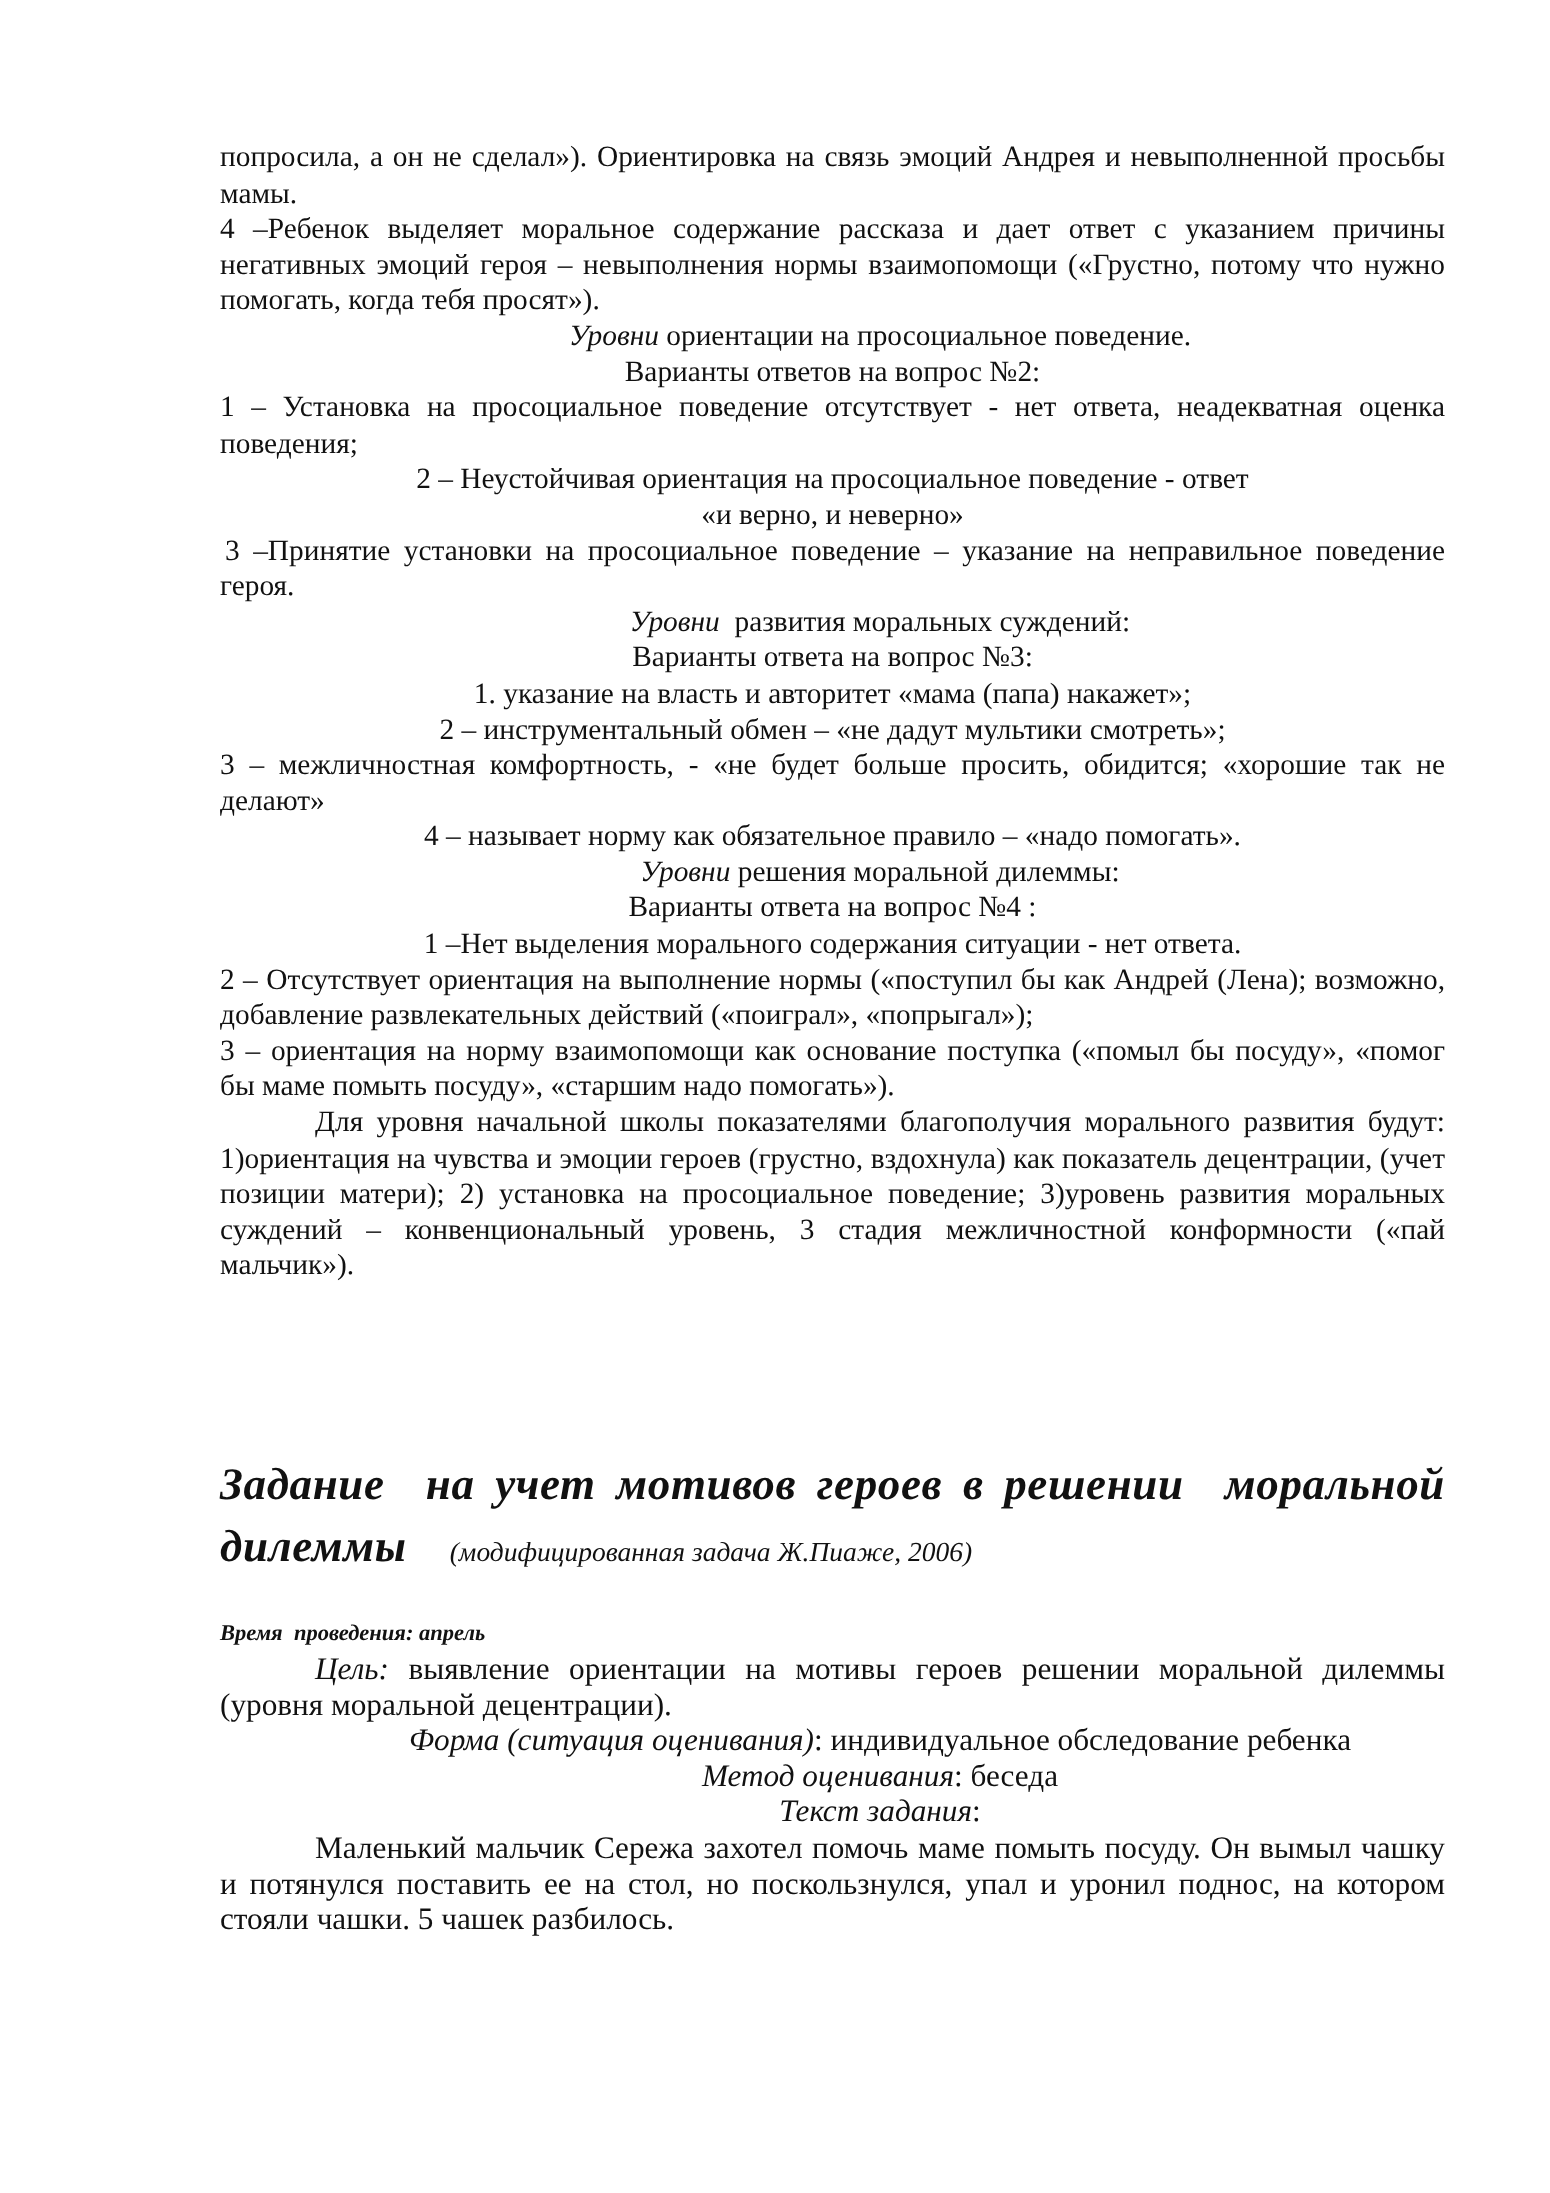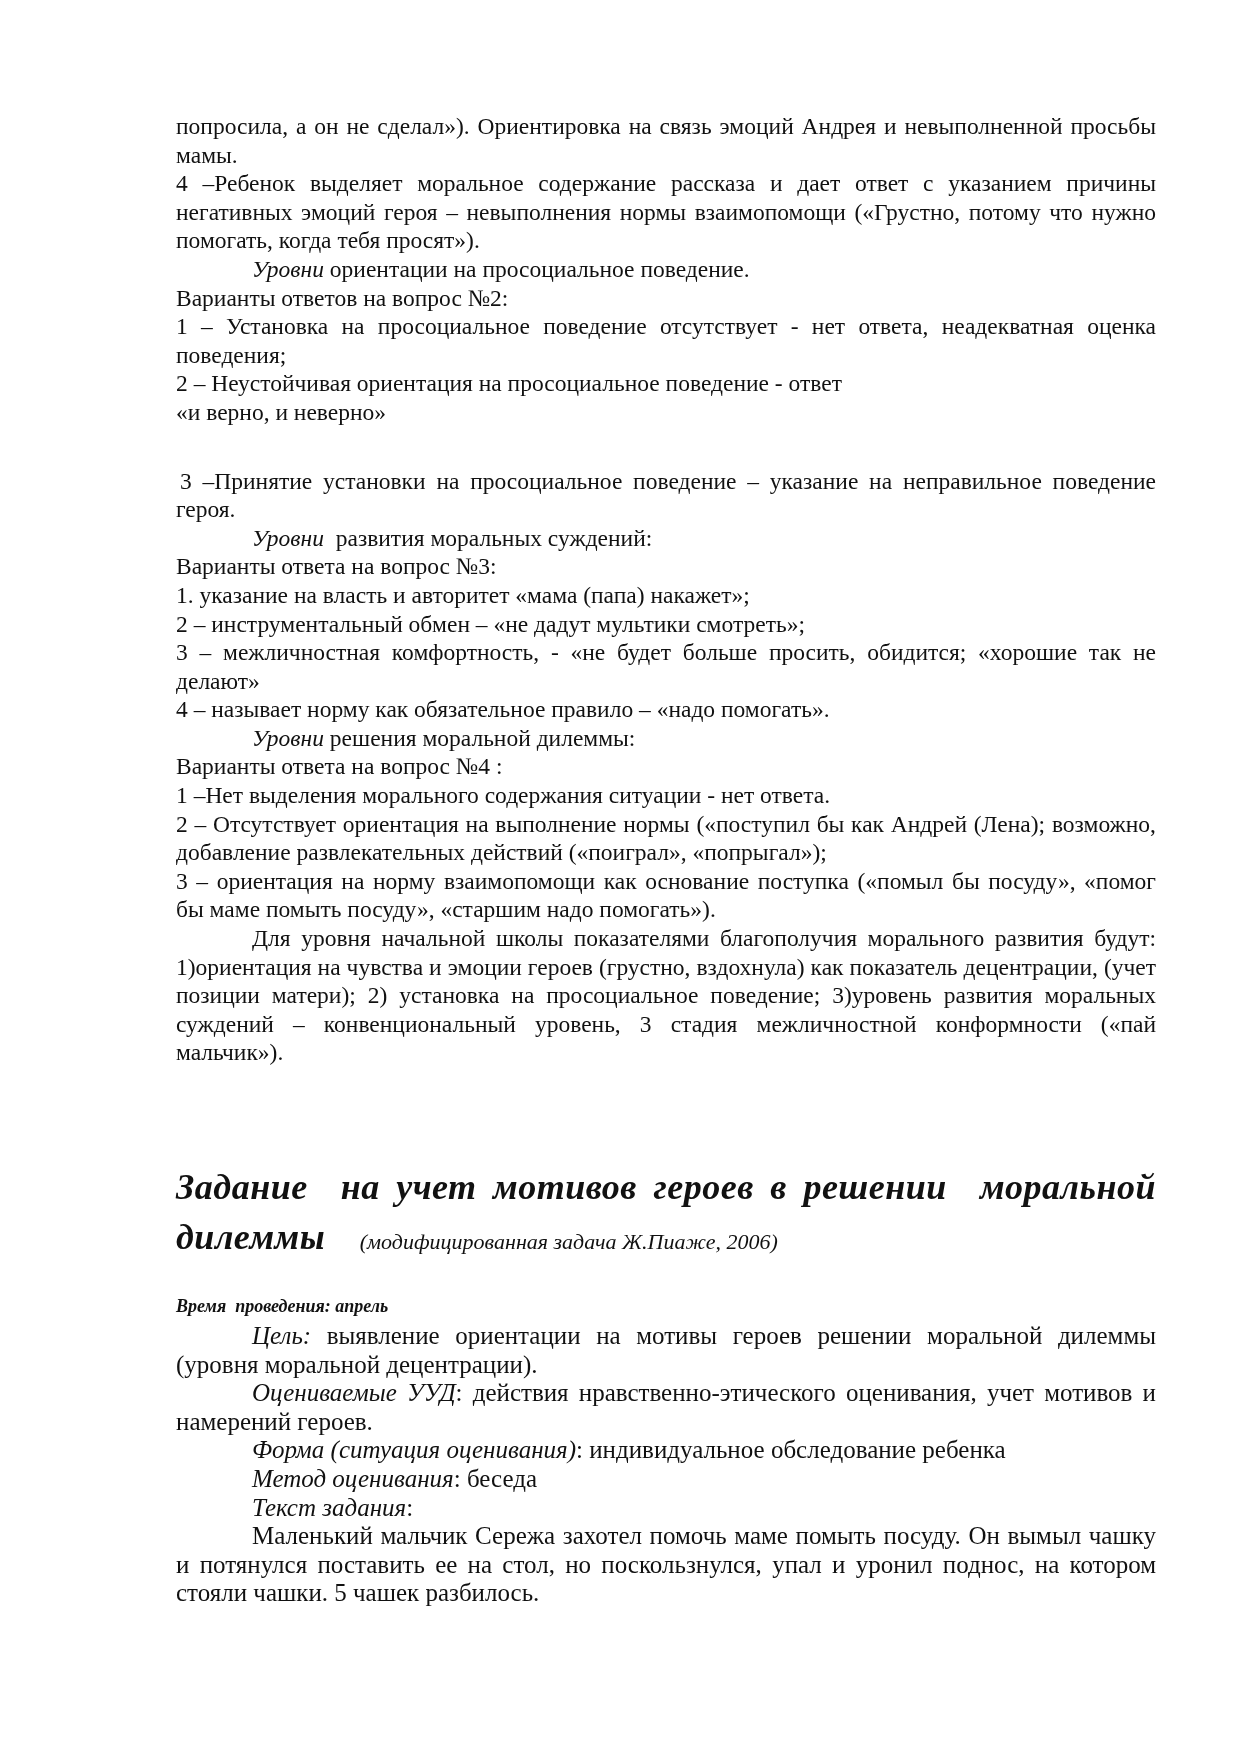--- a/index.html
+++ b/index.html
@@ -6,23 +6,23 @@
   body {
     width: 1240px; height: 1754px; position: relative; overflow: hidden;
     font-family: "Liberation Serif", "DejaVu Serif", serif;
     color: #111111;
   }
   .page {
     position: absolute; left: 176px; top: 112px; width: 980px;
     font-size: 23.5px; line-height: 28.6px;
   }
   .p { margin: 0; text-align: justify; }
-  .p.left { text-align: left; }
+  .p.left { text-align: center; }
   .ind { text-indent: 76px; }
-  .lead1 { text-indent: 4px; margin-top: 40px; }
+  .lead1 { text-indent: 4px; }
   i { font-style: italic; }
   b { font-weight: bold; }
   .title {
     position: absolute; left: 176px; top: 1162px; width: 980px;
     font-family: "Liberation Serif", "DejaVu Serif", serif;
     font-style: italic; font-weight: bold;
     font-size: 36px; line-height: 50px; text-align: justify;
     letter-spacing: 0.5px;
   }
   .title .sub {
@@ -69,18 +69,17 @@
 
 <div class="title">
   <span style="white-space:pre-wrap">Задание  на учет мотивов героев в решении  моральной дилеммы</span>
   <span class="sub">(модифицированная задача Ж.Пиаже, 2006)</span>
 </div>
 
 <div class="time" style="white-space:pre">Время  проведения: апрель</div>
 
 <div class="page2">
   <p class="p ind"><i>Цель:</i><span>  выявление  ориентации на мотивы героев решении  моральной дилеммы (уровня моральной децентрации).</span></p>
-  <p class="p ind"><i>Оцениваемые УУД</i><span>: действия нравственно-этического оценивания, учет мотивов и намерений героев.</span></p>
   <p class="p left ind"><i>Форма (ситуация оценивания)</i><span>: индивидуальное обследование ребенка</span></p>
   <p class="p left ind"><i>Метод оценивания</i><span>: беседа</span></p>
   <p class="p left ind"><i>Текст задания</i><span>:</span></p>
   <p class="p ind">Маленький мальчик Сережа захотел помочь маме помыть посуду. Он вымыл чашку и потянулся поставить ее на стол, но поскользнулся, упал и уронил поднос, на котором стояли чашки. 5 чашек разбилось.</p>
 </div>
 
 </body></html>

